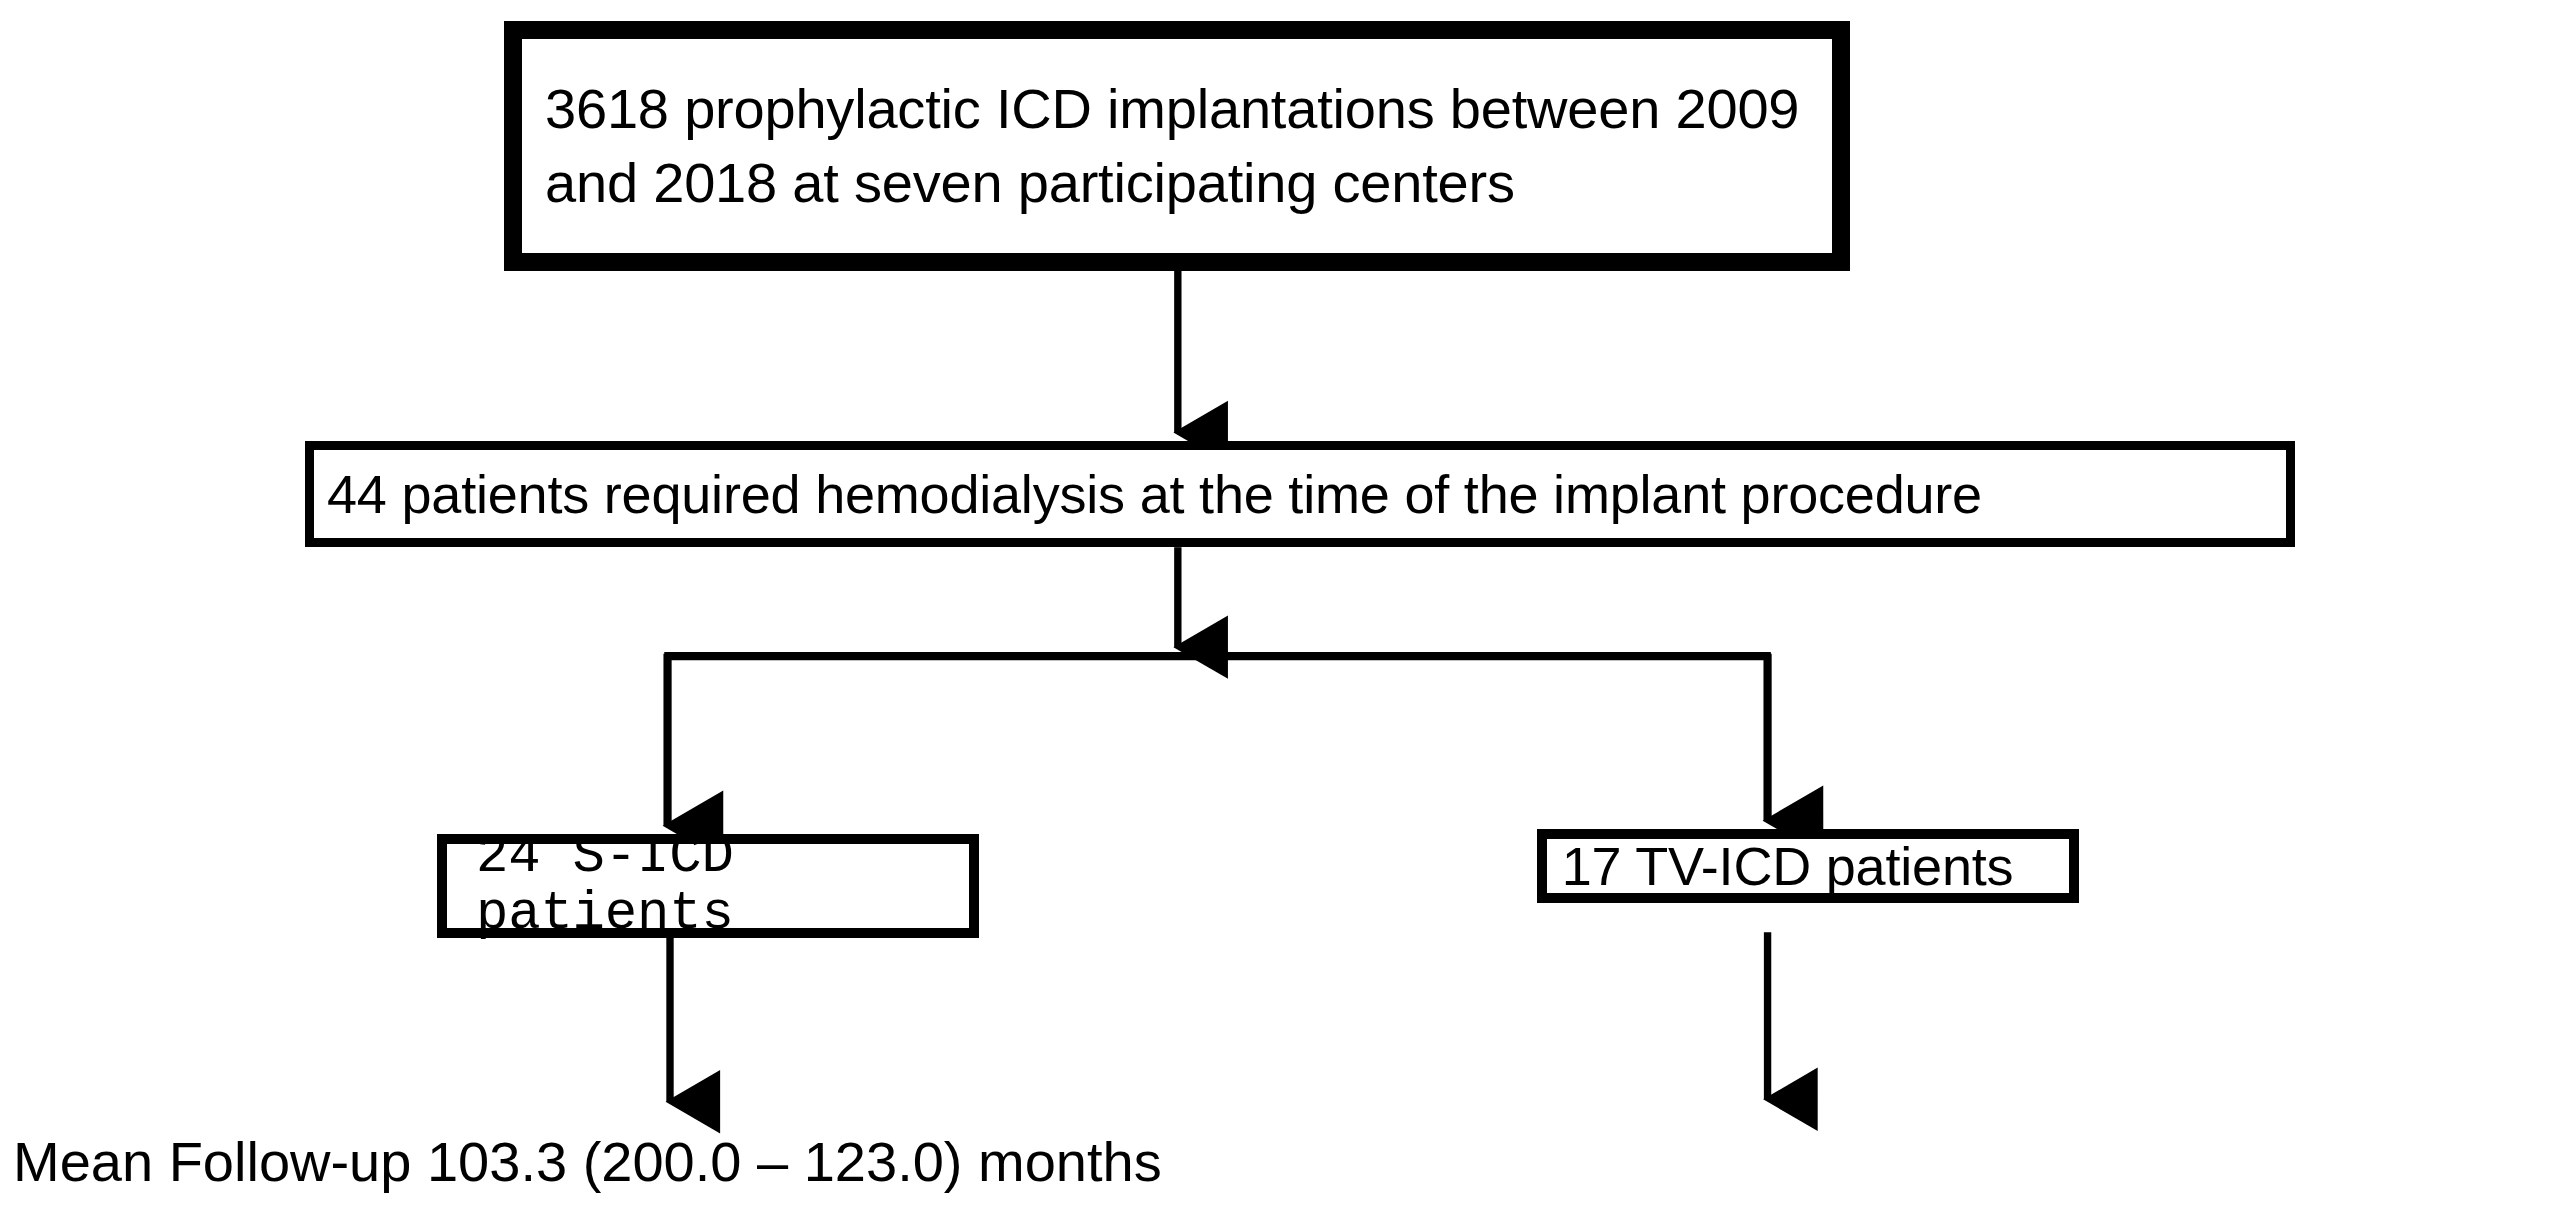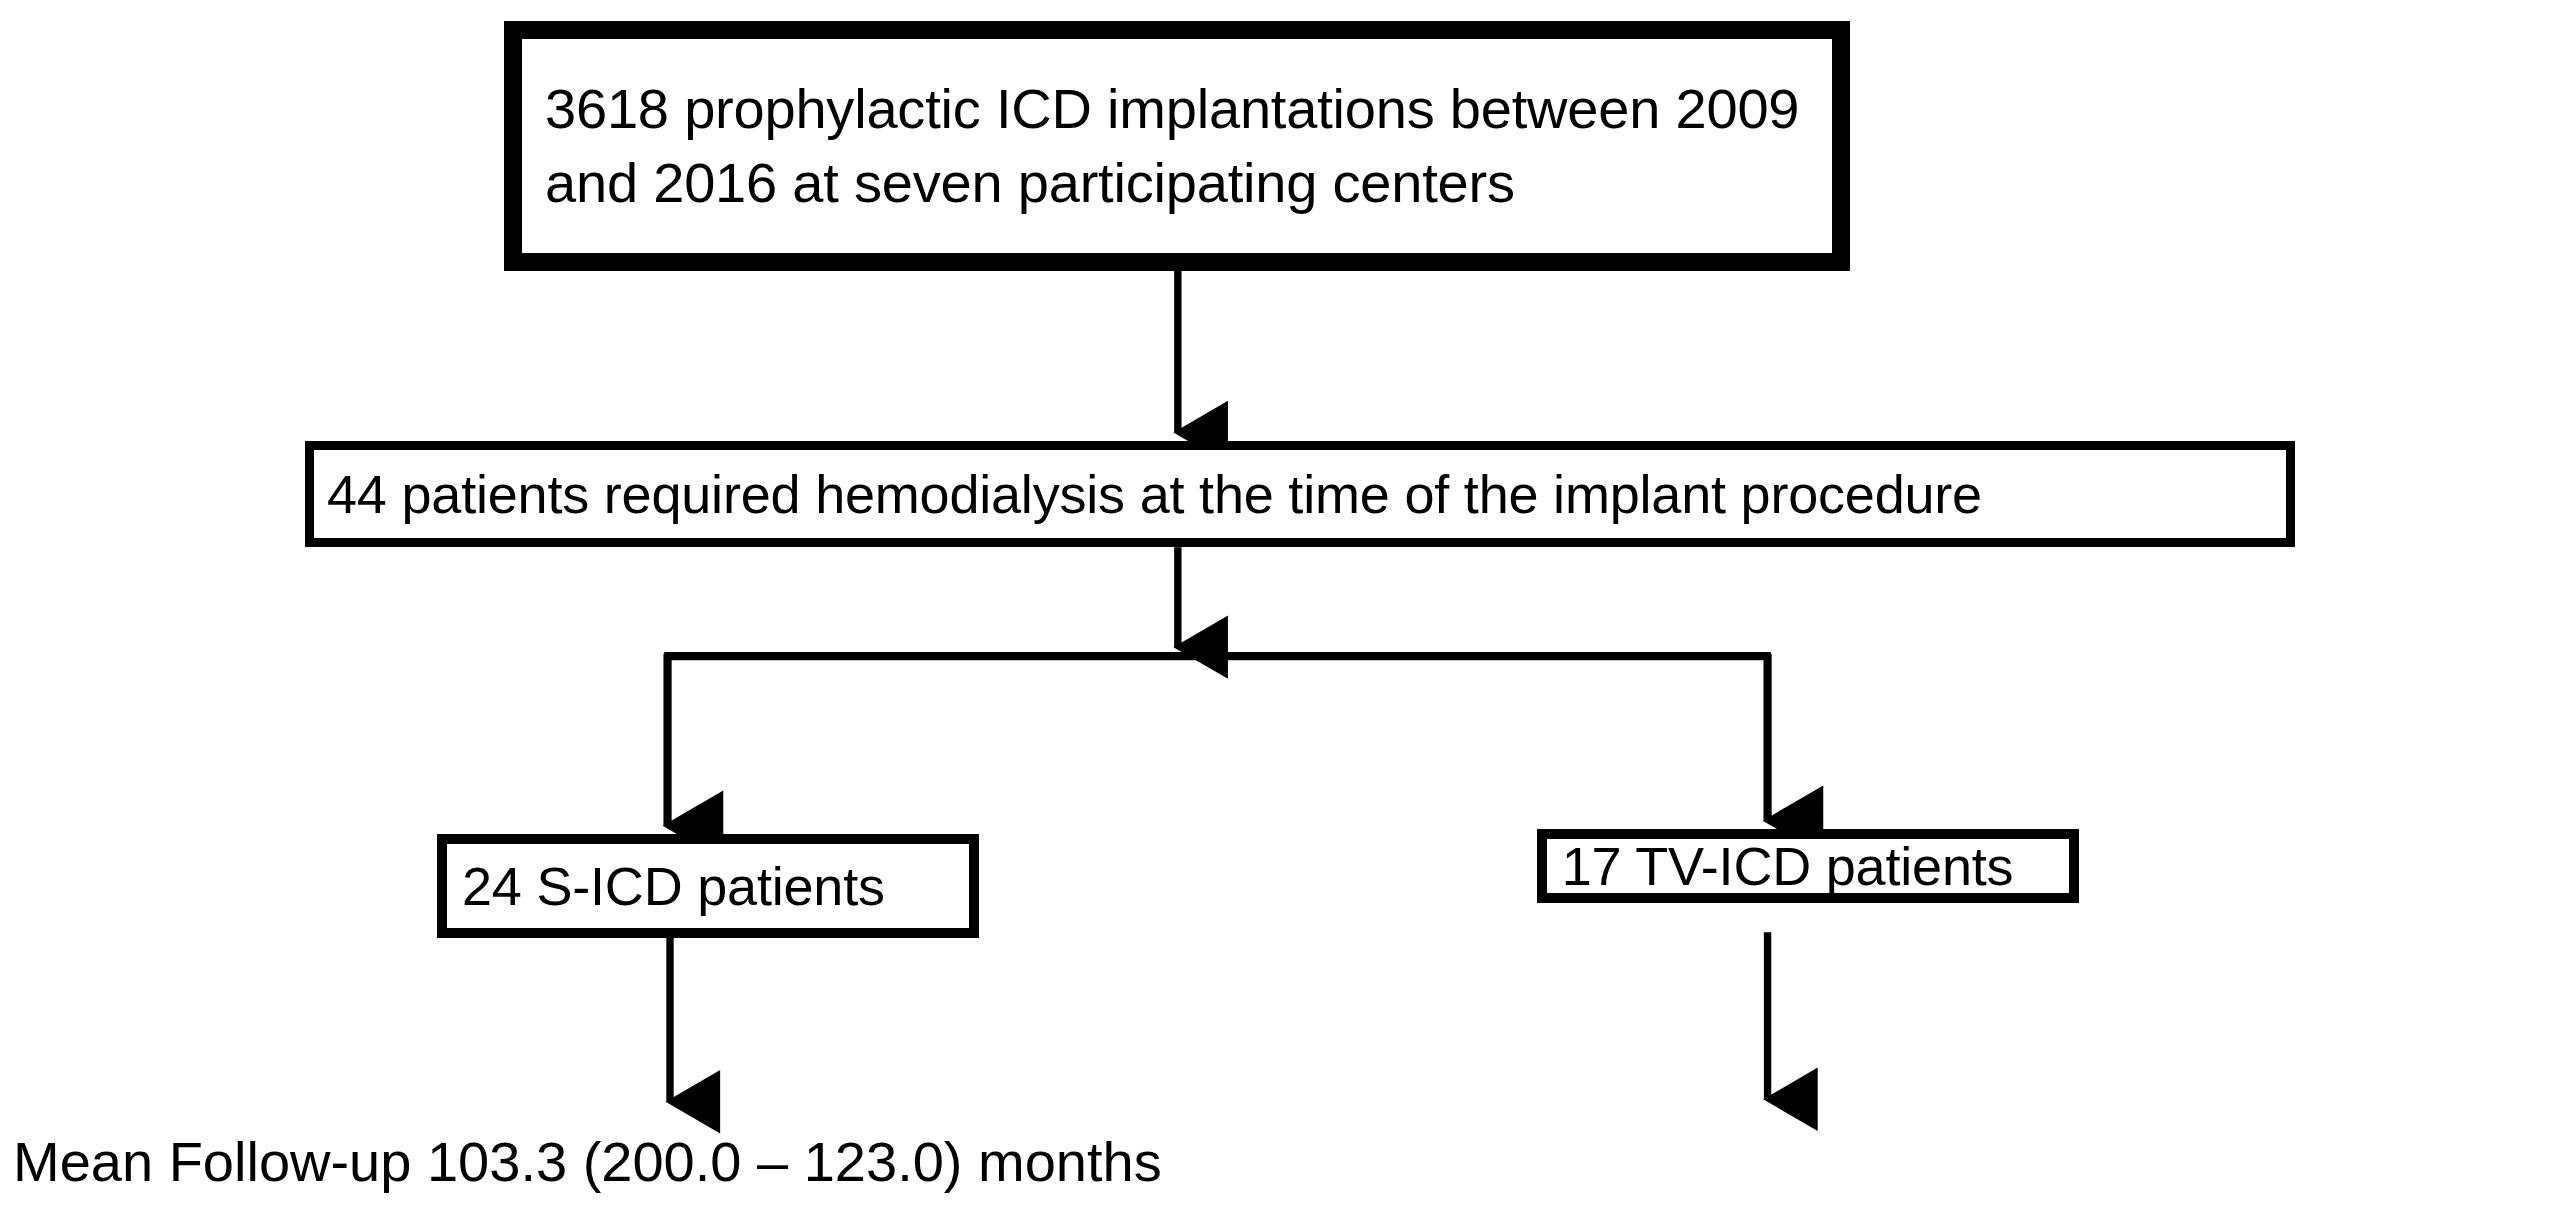--- a/index.html
+++ b/index.html
@@ -74,21 +74,22 @@
     text-align: left;
   }
 
   
   #box-sicd {
     left: 437px;
     top: 834px;
     width: 542px;
     height: 104px;
     border-width: 10.6px;
-    padding: 0 15px;
+    padding: 0 29px;
+    font-family: Liberation Mono, monospace;
   }
   
   #box-tvicd {
     left: 1537px;
     top: 829px;
     width: 542px;
     height: 74px;
     border-width: 10.6px;
     padding: 0 14.7px;
   }
@@ -137,21 +138,21 @@
     <line x1="815" y1="798" x2="815" y2="1008" stroke="#000000" stroke-width="10" marker-end="url(#arrowhead)"></line>
 
     <line x1="2158" y1="798" x2="2158" y2="1002" stroke="#000000" stroke-width="10" marker-end="url(#arrowhead)"></line>
 
     <line x1="818" y1="1145" x2="818" y2="1345" stroke="#000000" stroke-width="9" marker-end="url(#arrowhead)"></line>
 
     <line x1="2158" y1="1138" x2="2158" y2="1342" stroke="#000000" stroke-width="9" marker-end="url(#arrowhead)"></line>
   </svg>
 
   <div class="node-box" id="box-cohort">
-    <div class="node-text">3618 prophylactic ICD implantations between 2009 and 2016 at seven participating centers</div>
+    <div class="node-text">3618 prophylactic ICD implantations between 2009 and 2018 at seven participating centers</div>
   </div>
 
   <div class="node-box" id="box-dialysis">
     <div class="node-text">44 patients required hemodialysis at the time of the implant procedure</div>
   </div>
 
   <div class="node-box" id="box-sicd">
     <div class="node-text">24 S-ICD patients</div>
   </div>
 

